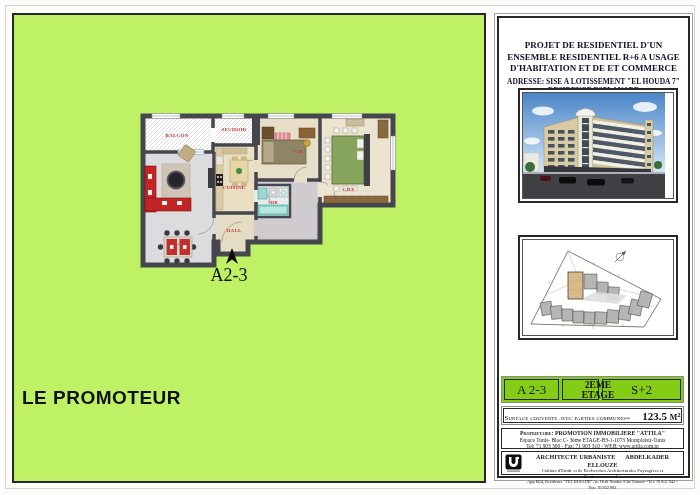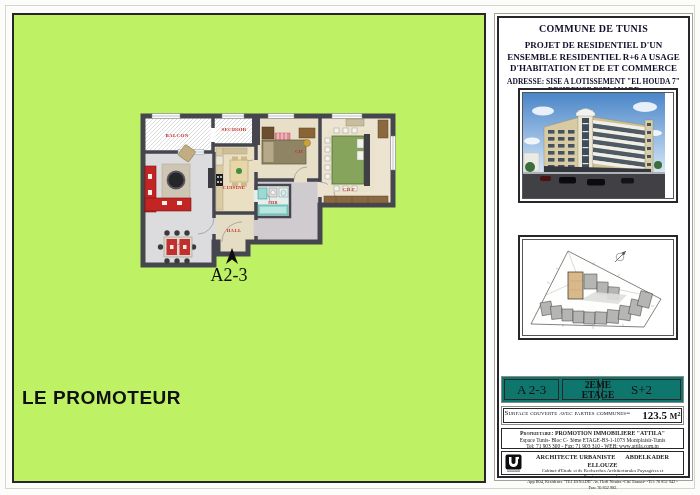--- a/index.html
+++ b/index.html
@@ -23,30 +23,30 @@
   .tb-project{position:absolute;top:22px;left:0;right:0;text-align:center;font-weight:bold;
               font-size:9px;line-height:11.5px;color:#10102a;}
   .tb-address{position:absolute;top:59px;left:0;right:0;text-align:center;font-weight:bold;
               font-size:7.5px;line-height:9px;color:#10102a;}
   .frame{position:absolute;left:19px;width:152px;border:2px solid #26262b;padding:2px;
          background:#fff;box-sizing:content-box;}
   .frame-inner{border:1px solid #555;position:relative;overflow:hidden;line-height:0;}
   .frame.bld{top:70px;}
   .frame.site{top:217px;}
   .tb-row{position:absolute;left:2px;top:358px;width:183px;height:27px;border:1px solid #8a8a86;
-          box-sizing:border-box;display:flex;gap:3px;padding:2px;background:#0f766e;}
+          box-sizing:border-box;display:flex;gap:3px;padding:2px;background:#84cc16;}
   .tb-cell{border:1.5px solid #26262b;box-sizing:border-box;display:flex;flex-direction:column;
            align-items:center;justify-content:center;color:#111;}
   .tb-cell.unit{width:55px;font-size:13px;}
   .tb-cell.floor{width:36px;font-size:9.5px;font-weight:bold;line-height:10px;padding-left:35px;}
   .tb-cell.type{flex:1;font-size:13px;}
   .tb-surface{position:absolute;left:2px;top:388px;width:183px;height:19px;border:1px solid #8a8a86;
               box-sizing:border-box;padding:1px;background:#fff;}
   .tb-surface-in{border:1.5px solid #26262b;height:100%;box-sizing:border-box;display:flex;
-                 align-items:flex-start;justify-content:center;white-space:nowrap;}
+                 align-items:flex-end;justify-content:center;white-space:nowrap;}
   .sc{font-variant:small-caps;font-size:7px;letter-spacing:.1px;color:#111;}
   .sv{font-size:11px;font-weight:bold;font-variant:small-caps;margin-left:12px;color:#111;}
   .tb-owner{position:absolute;left:2px;top:410px;width:183px;height:21px;border:1px solid #26262b;
             box-sizing:border-box;text-align:center;color:#222;padding-top:1px;}
   .tb-owner .l1{font-size:5.8px;line-height:6.6px;font-variant:small-caps;font-weight:bold;}
   .tb-owner .l2,.tb-owner .l3{font-size:5.4px;line-height:6.4px;}
   .tb-arch{position:absolute;left:2px;top:433px;width:183px;height:24px;border:1px solid #26262b;
            box-sizing:border-box;}
   .arch-logo{position:absolute;left:3px;top:2px;width:17px;height:19px;line-height:0;}
   .arch-text{position:absolute;left:22px;right:2px;top:1px;text-align:center;color:#222;}
@@ -242,21 +242,20 @@
       <polygon points="100,140 94,156 100,151.5 106,156" fill="#0e0e0e"></polygon>
     </svg>
 
     <div class="apt-code">A2-3</div>
     <div class="sig promoter">LE PROMOTEUR</div>
   </div>
 
   <div class="rpanel">
     <div class="rpanel-inner">
 
-      <div class="tb-commune">COMMUNE DE TUNIS</div>
       <div class="tb-project">
         <div>PROJET DE RESIDENTIEL D'UN</div>
         <div>ENSEMBLE RESIDENTIEL R+6 A USAGE</div>
         <div>D'HABITATION ET DE ET COMMERCE</div>
       </div>
       <div class="tb-address">
         <div>ADRESSE: SISE A LOTISSEMENT  "EL HOUDA 7"</div>
         <div>-RESIDENCE ESPLANADE-</div>
       </div>
 

